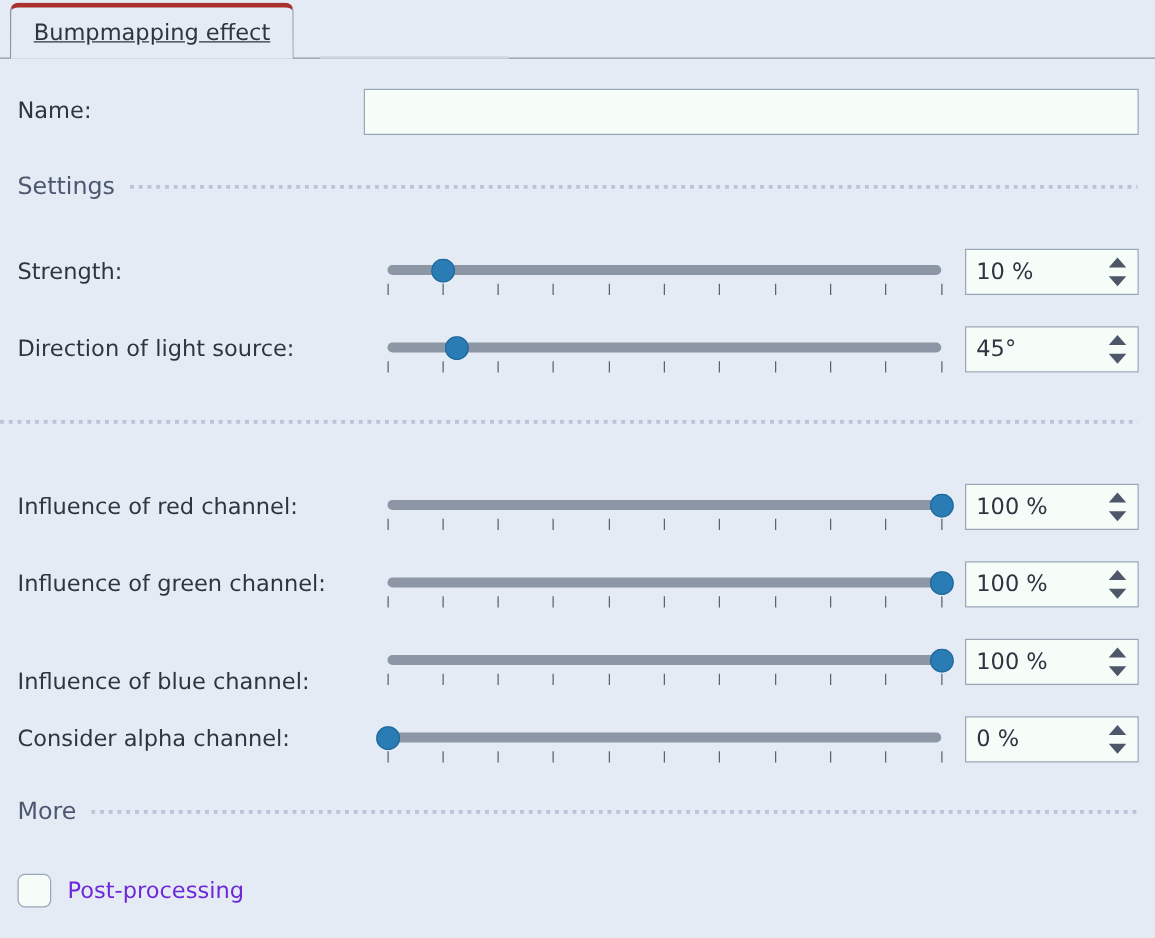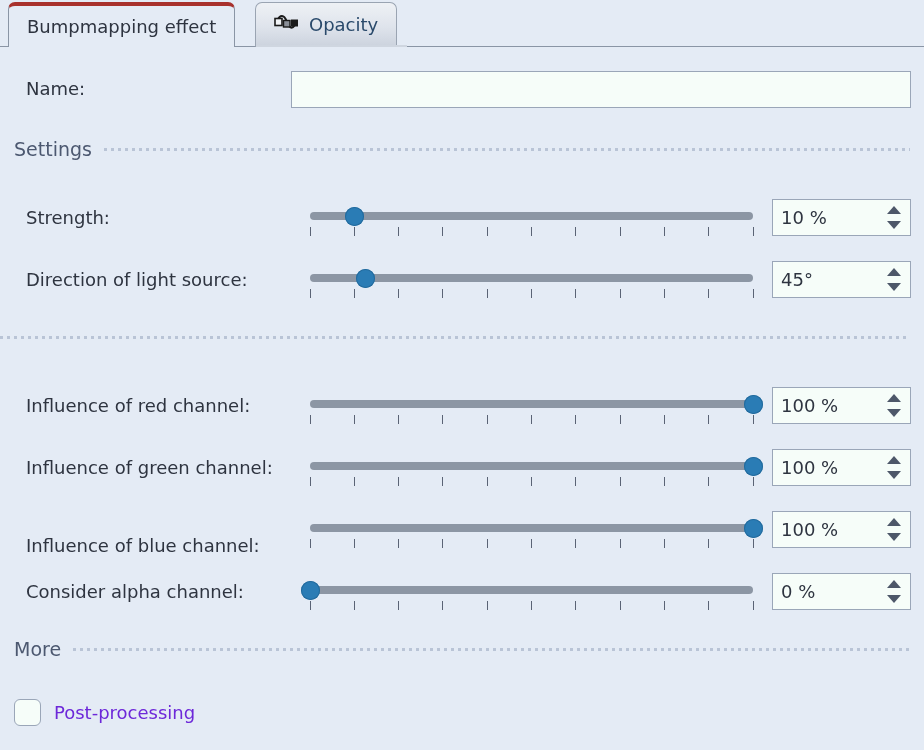--- a/index.html
+++ b/index.html
@@ -31,41 +31,42 @@
   }
   .tab-active {
     left:8px;
     background:#e4ebf5;
     border:1px solid #8a95a5;
     border-bottom:none;
     border-top:4px solid #a8312d;
     color:#2e3440;
     z-index:3;
     padding-top:2px;
+    text-decoration:underline;
   }
   .tab-active .tab-label { position:relative; top:-1px; }
   .tab-inactive {
     left:255px;
     background: linear-gradient(to bottom, #eef1f5 0%, #dfe4ec 55%, #ccd3de 100%);
     border:1px solid #9aa4b2;
     border-bottom:1px solid #8a95a5;
     color:#2a4a6b;
     z-index:2;
   }
   .tab-inactive-mask {
     position:absolute; left:256px; top:45px; width:151px; height:2px;
     background:#cfd6e0; z-index:4;
   }
 
   .opacity-icon { width:26px; height:24px; display:block; }
 
   
   .row { position:absolute; left:0; width:924px; }
   .label {
-    position:absolute; left:26px;
+    position:absolute; left:14px;
     font-size:18px; color:#2e3440;
     white-space:nowrap;
   }
 
   
   .section { position:absolute; left:0; width:924px; display:flex; align-items:center; }
   .section-title {
     font-size:19px; color:#4c5870; padding-left:14px; padding-right:12px;
     white-space:nowrap;
   }
@@ -140,31 +141,20 @@
   }
   .check-label { font-size:18px; color:#6d28d9; }
 </style>
 </head>
 <body>
 
 <div class="tabbar">
   <div class="tab tab-active">
     <span class="tab-label">Bumpmapping effect</span>
   </div>
-  <div class="tab tab-inactive">
-    <span>
-      <svg class="opacity-icon" viewBox="0 0 26 24">
-        <path d="M3.5 7.5 C6 1.5, 10 1.5, 12.5 8 C15 15, 18 16.5, 21 12" fill="none" stroke="#1a1a1a" stroke-width="2.1"></path>
-        <rect x="1" y="5.5" width="7" height="7" fill="#f2f4f7" stroke="#1a1a1a" stroke-width="1.6"></rect>
-        <rect x="9.5" y="7.5" width="6.5" height="6.5" fill="#8a8f98" stroke="#1a1a1a" stroke-width="1.4"></rect>
-        <rect x="17" y="6.5" width="7" height="7" fill="#1a1a1a"></rect>
-      </svg>
-    </span>
-    <span>Opacity</span>
-  </div>
   <div class="tab-inactive-mask"></div>
   <div class="tabbar-underline"></div>
 </div>
 
 <div class="row" style="top:78px;height:24px">
   <span class="label" style="top:0">Name:</span>
 </div>
 <input class="name-input" type="text" placeholder="" style="">
 
 <div class="section" style="top:136px;height:26px">

